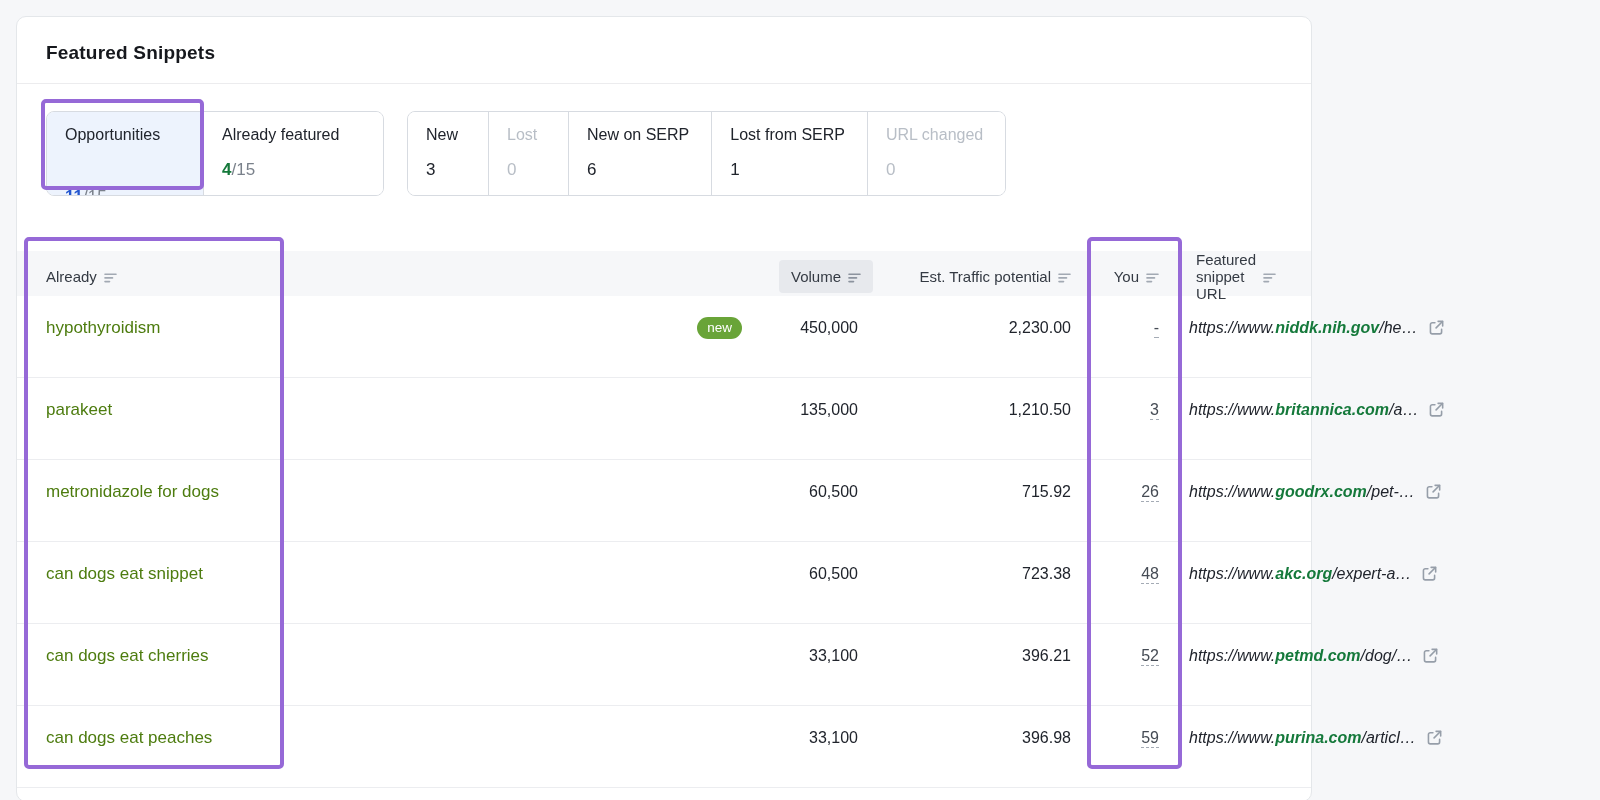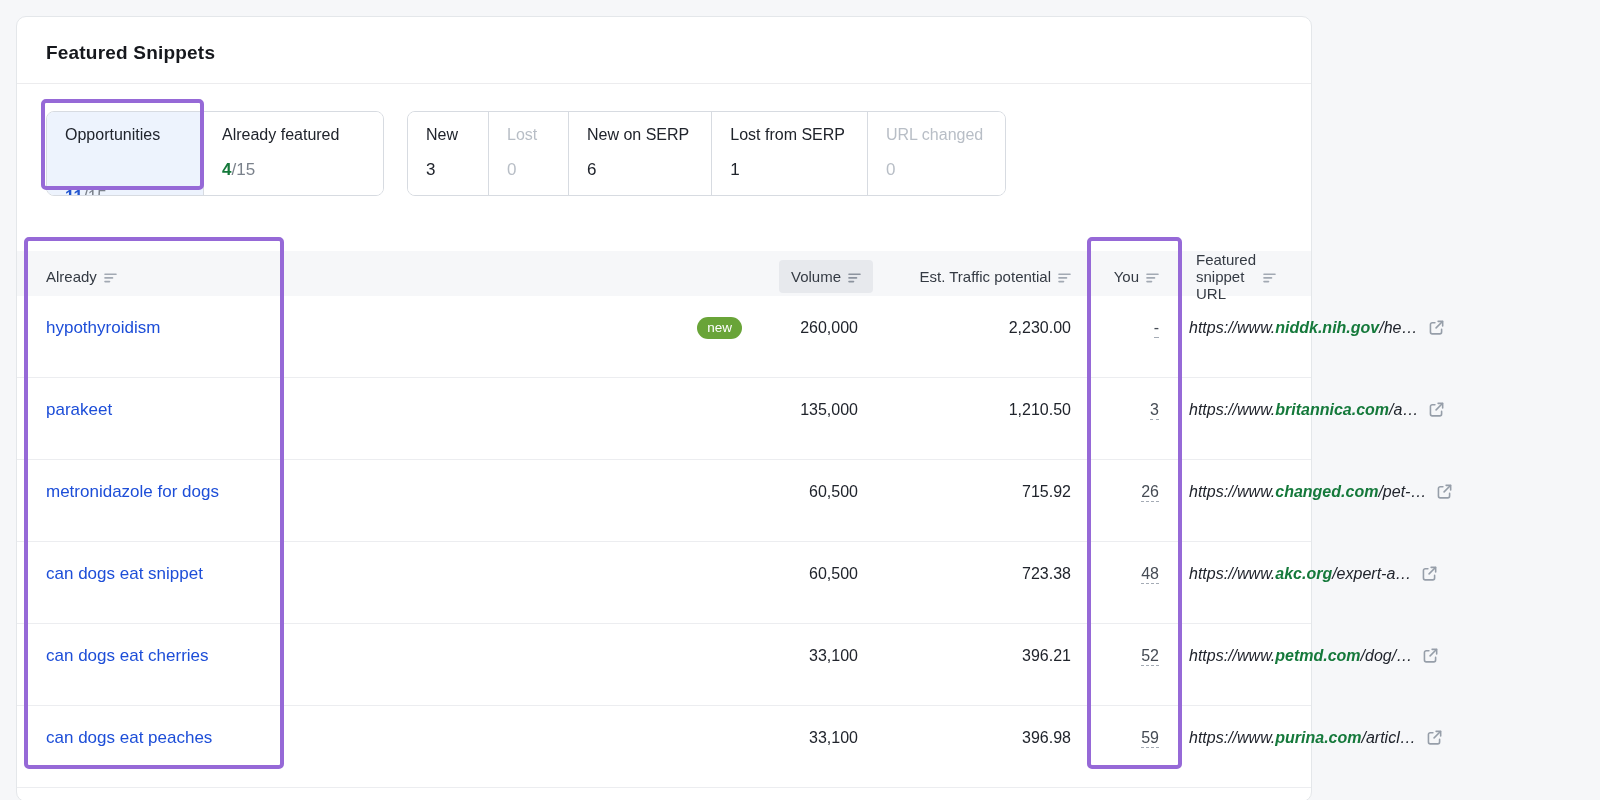--- a/index.html
+++ b/index.html
@@ -39,21 +39,21 @@
   .th { font-size:15px; color:#343a43; display:flex; align-items:center; gap:7px; }
   .right { justify-content:flex-end; }
   .you-h { justify-content:flex-end; padding-right:24px; }
   .url-h { padding-left:13px; }
   .sort-pill { display:inline-flex; align-items:center; gap:7px; background:#e7e9ed;
           border-radius:4px; padding:8px 12px; margin-right:-15px; cursor:pointer; }
   .sort-svg { flex:0 0 auto; margin-top:2px; }
 
   .brow { height:82px; border-bottom:1px solid #ecedf0; background:#fff; }
   .brow > .cell { padding-bottom:18px; }
-  .keyword { font-size:17px; color:#1d4ed8; }
+  .keyword { font-size:17px; color:#4d7c0f; }
   .badge-cell { text-align:right; padding-right:4px; }
   .badge { display:inline-block; background:#69a438; color:#fff; font-size:13.5px;
           padding:3px 10px 4px 10px; border-radius:11px; }
   .num { font-size:16px; color:#20242c; text-align:right; }
   .you { text-align:right; padding-right:24px; }
   .you-link { font-size:16px; color:#454b54; border-bottom:1px dashed #a4abb5;
           padding-bottom:1px; cursor:pointer; }
   .urlcell { display:flex; align-items:center; justify-content:space-between; padding-left:6px;font-style:italic; }
   .url { font-size:16px; color:#20242c; cursor:pointer; white-space:nowrap; overflow:hidden; }
   .domain { font-weight:700; color:#15793b; }
@@ -166,21 +166,21 @@
                 <line x1="1" y1="4.9" x2="8.5" y2="4.9"></line>
                 <line x1="1" y1="8.6" x2="5.5" y2="8.6"></line>
               </g>
             </svg>
         </div>
       </div>
 
       <div class="trow brow">
         <div class="cell keyword">hypothyroidism</div>
         <div class="cell badge-cell"><span class="badge">new</span></div>
-        <div class="cell num">260,000</div>
+        <div class="cell num">450,000</div>
         <div class="cell num">2,230.00</div>
         <div class="cell you"><span class="you-link">-</span></div>
         <div class="cell urlcell">
           <span class="url"><span>https://www.</span><span class="domain">niddk.nih.gov</span><span>/he…</span></span>
           <span class="ext">
               <svg width="17" height="17" viewBox="0 0 16 16" fill="none" stroke="#969ea9" stroke-width="1.5" stroke-linecap="round" stroke-linejoin="round">
                 <path d="M6.5 3.5H4A1.7 1.7 0 0 0 2.3 5.2v7.1A1.7 1.7 0 0 0 4 14h7.1a1.7 1.7 0 0 0 1.7-1.7V9.8"></path>
                 <path d="M9.5 2.2h4.3v4.3"></path>
                 <path d="M13.6 2.4 7.6 8.4"></path>
               </svg>
@@ -206,21 +206,21 @@
         </div>
       </div>
 
       <div class="trow brow">
         <div class="cell keyword">metronidazole for dogs</div>
         <div class="cell badge-cell"></div>
         <div class="cell num">60,500</div>
         <div class="cell num">715.92</div>
         <div class="cell you"><span class="you-link">26</span></div>
         <div class="cell urlcell">
-          <span class="url"><span>https://www.</span><span class="domain">changed.com</span><span>/pet-…</span></span>
+          <span class="url"><span>https://www.</span><span class="domain">goodrx.com</span><span>/pet-…</span></span>
           <span class="ext">
               <svg width="17" height="17" viewBox="0 0 16 16" fill="none" stroke="#969ea9" stroke-width="1.5" stroke-linecap="round" stroke-linejoin="round">
                 <path d="M6.5 3.5H4A1.7 1.7 0 0 0 2.3 5.2v7.1A1.7 1.7 0 0 0 4 14h7.1a1.7 1.7 0 0 0 1.7-1.7V9.8"></path>
                 <path d="M9.5 2.2h4.3v4.3"></path>
                 <path d="M13.6 2.4 7.6 8.4"></path>
               </svg>
             </span>
         </div>
       </div>
 

